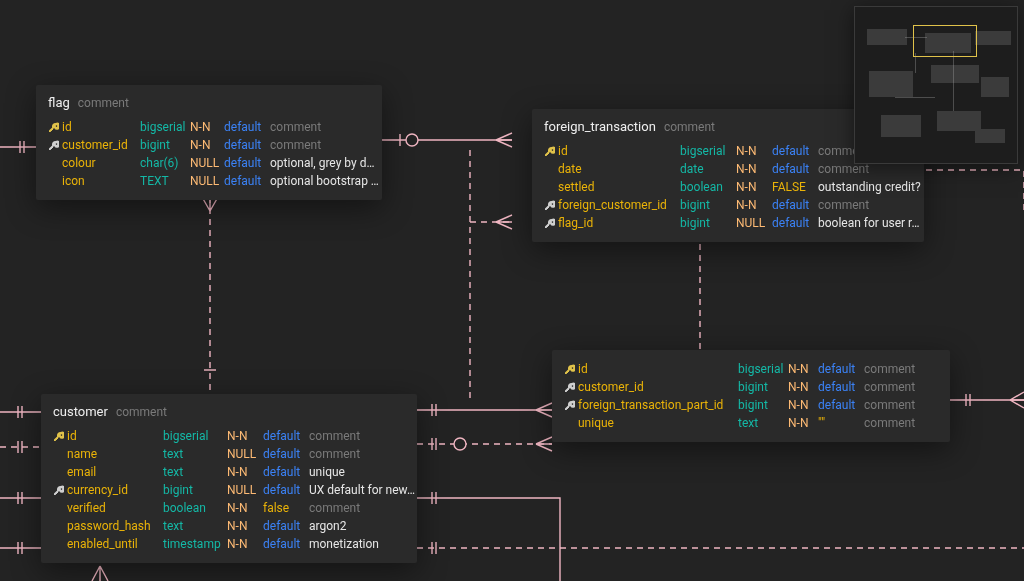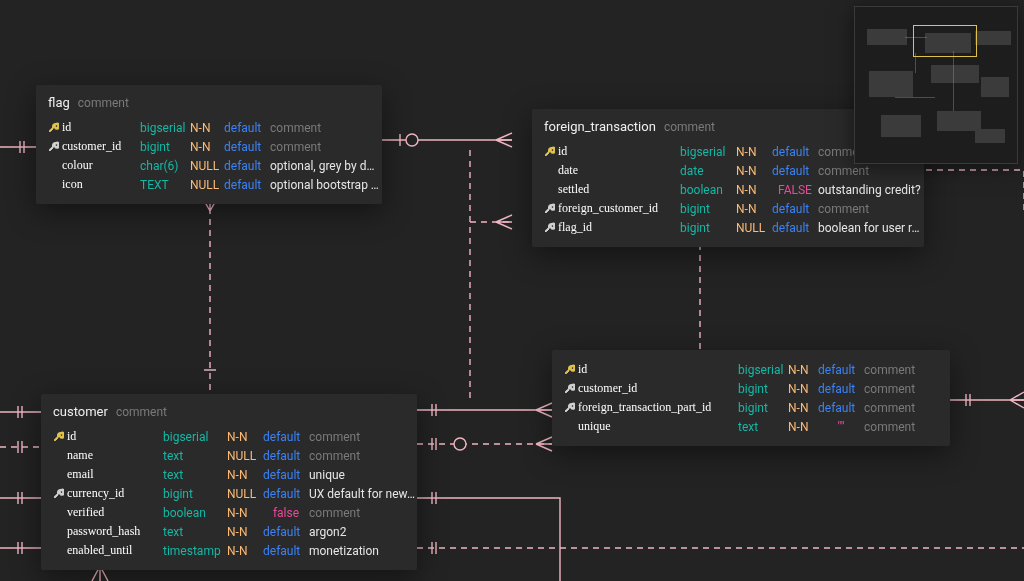--- a/index.html
+++ b/index.html
@@ -35,25 +35,25 @@
     display:grid;
     padding: 2px 0;
     font-size: 12px;
     align-items:center;
   }
   .colA { grid-template-columns: 14px 78px 50px 34px 46px 110px; }
   .colB { grid-template-columns: 14px 122px 56px 36px 46px 115px; }
   .colC { grid-template-columns: 14px 96px 64px 36px 46px 110px; }
   .colD { grid-template-columns: 14px 160px 50px 30px 46px 64px; }
   .cell { white-space: nowrap; overflow:hidden; text-overflow: ellipsis; }
-  .name { color:#ffffff;font-family:Liberation Serif, serif; }
+  .name { color:#eab308; }
   .type { color:#14b8a6; }
   .nn   { color:#fdba74; }
   .def  { color:#3b82f6; }
-  .def.lit { color:#ec4899;text-align:center; }
+  .def.lit { color:#eab308; }
   .cmt  { color:#e6e6e6; }
   .cmt.dim { color:#7a7a7a; }
   .key-icon { width:14px; display:inline-flex; }
   .key-icon svg { width:11px; height:11px; }
   .key-icon.pk path { fill:#e0c24a; }
   .key-icon.fk path { fill:#cfcfcf; }
 
   .minimap {
     position:absolute; top:6px; right:6px;
     width:164px; height:158px;

